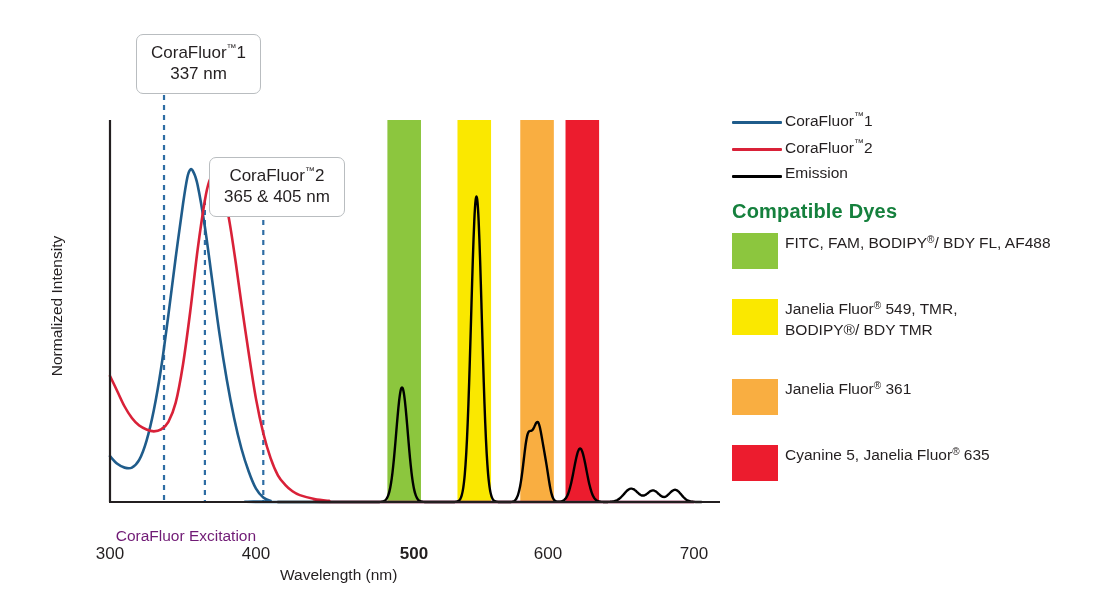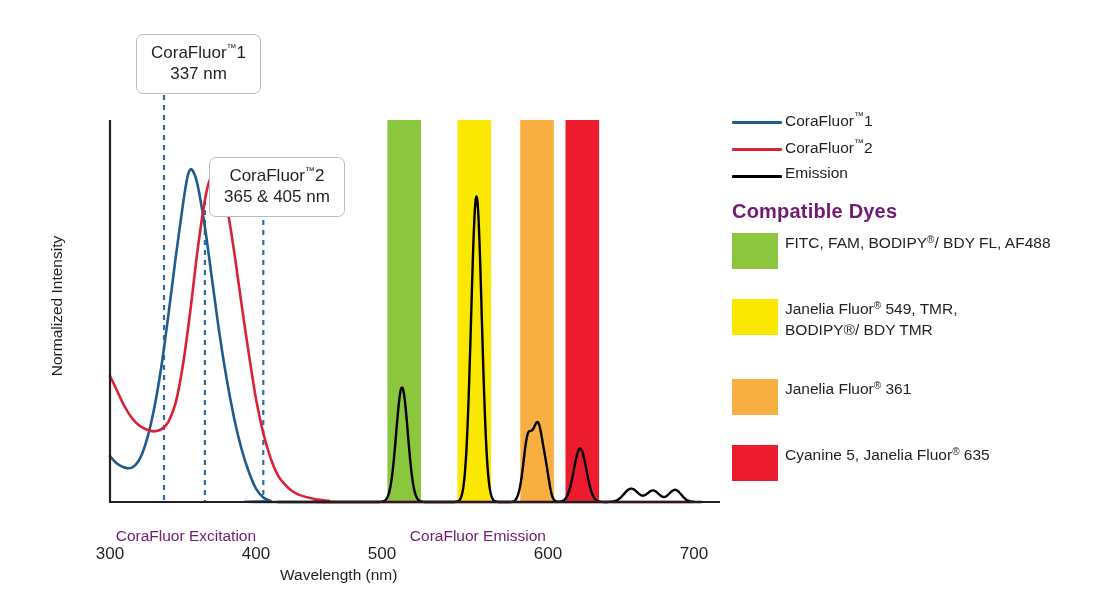--- a/index.html
+++ b/index.html
@@ -37,21 +37,21 @@
   }
 
   
   #panel{position:absolute;left:728px;top:0;width:382px;height:612px;}
 
   .line-legend{position:absolute;left:0;top:110px;width:382px;}
   .ll-row{position:relative;height:27px;}
   .ll-swatch{position:absolute;left:4px;top:11px;width:50px;height:3px;border-radius:1px;}
   .ll-text{position:absolute;left:57px;top:0px;font-size:15.5px;color:#231f20;}
 
-  #dyes-title{position:absolute;left:4px;top:200px;font-size:20px;font-weight:bold;color:#701a75;letter-spacing:.2px;}
+  #dyes-title{position:absolute;left:4px;top:200px;font-size:20px;font-weight:bold;color:#15803d;letter-spacing:.2px;}
 
   #dye-list{position:absolute;left:0;top:233px;width:382px;}
   .dye-row{position:relative;margin-bottom:22px;}
   .dye-swatch{position:absolute;left:4px;top:0;width:46px;height:36px;}
   .dye-text{position:absolute;left:57px;top:0;font-size:15.5px;line-height:1.35;color:#231f20;width:320px;}
   .dye-text .l2{display:block;}
   sup.reg{font-size:10px;vertical-align:5px;}
 </style>
 </head>
 <body>
@@ -81,27 +81,26 @@
   </div>
 
   <div class="callout" id="callout-cf2">
     <span class="l1"><span>CoraFluor</span><span class="tm">™</span><span>2</span></span>
     <span class="l2">365 &amp; 405 nm</span>
   </div>
 
   <div id="ticks">
       <div class="axis-tick" style="left: 80px; top: 506px;">300</div>
       <div class="axis-tick" style="left: 226px; top: 506px;">400</div>
-      <div class="axis-tick" style="left: 352px; top: 506px;">500</div>
+      <div class="axis-tick" style="left: 384px; top: 506px; font-weight: bold;">500</div>
       <div class="axis-tick" style="left: 518px; top: 506px;">600</div>
       <div class="axis-tick" style="left: 664px; top: 506px;">700</div>
     </div>
 
   <div class="sect-label" id="sect-exc" style="left: 75.92px; top: 527px; width: 220px;">CoraFluor Excitation</div>
-  <div class="sect-label" id="sect-emi" style="left: 367.92px; top: 527px; width: 220px;">CoraFluor Emission</div>
 
   <div id="xlabel">Wavelength (nm)</div>
   <div id="ylabel">Normalized Intensity</div>
 
   <div id="panel">
     <div class="line-legend" id="line-legend">
         <div class="ll-row">
           <div class="ll-swatch" style="background: rgb(31, 92, 139);"></div>
           <div class="ll-text"><span>CoraFluor</span><span class="tm">™</span><span>1</span></div>
         </div>

